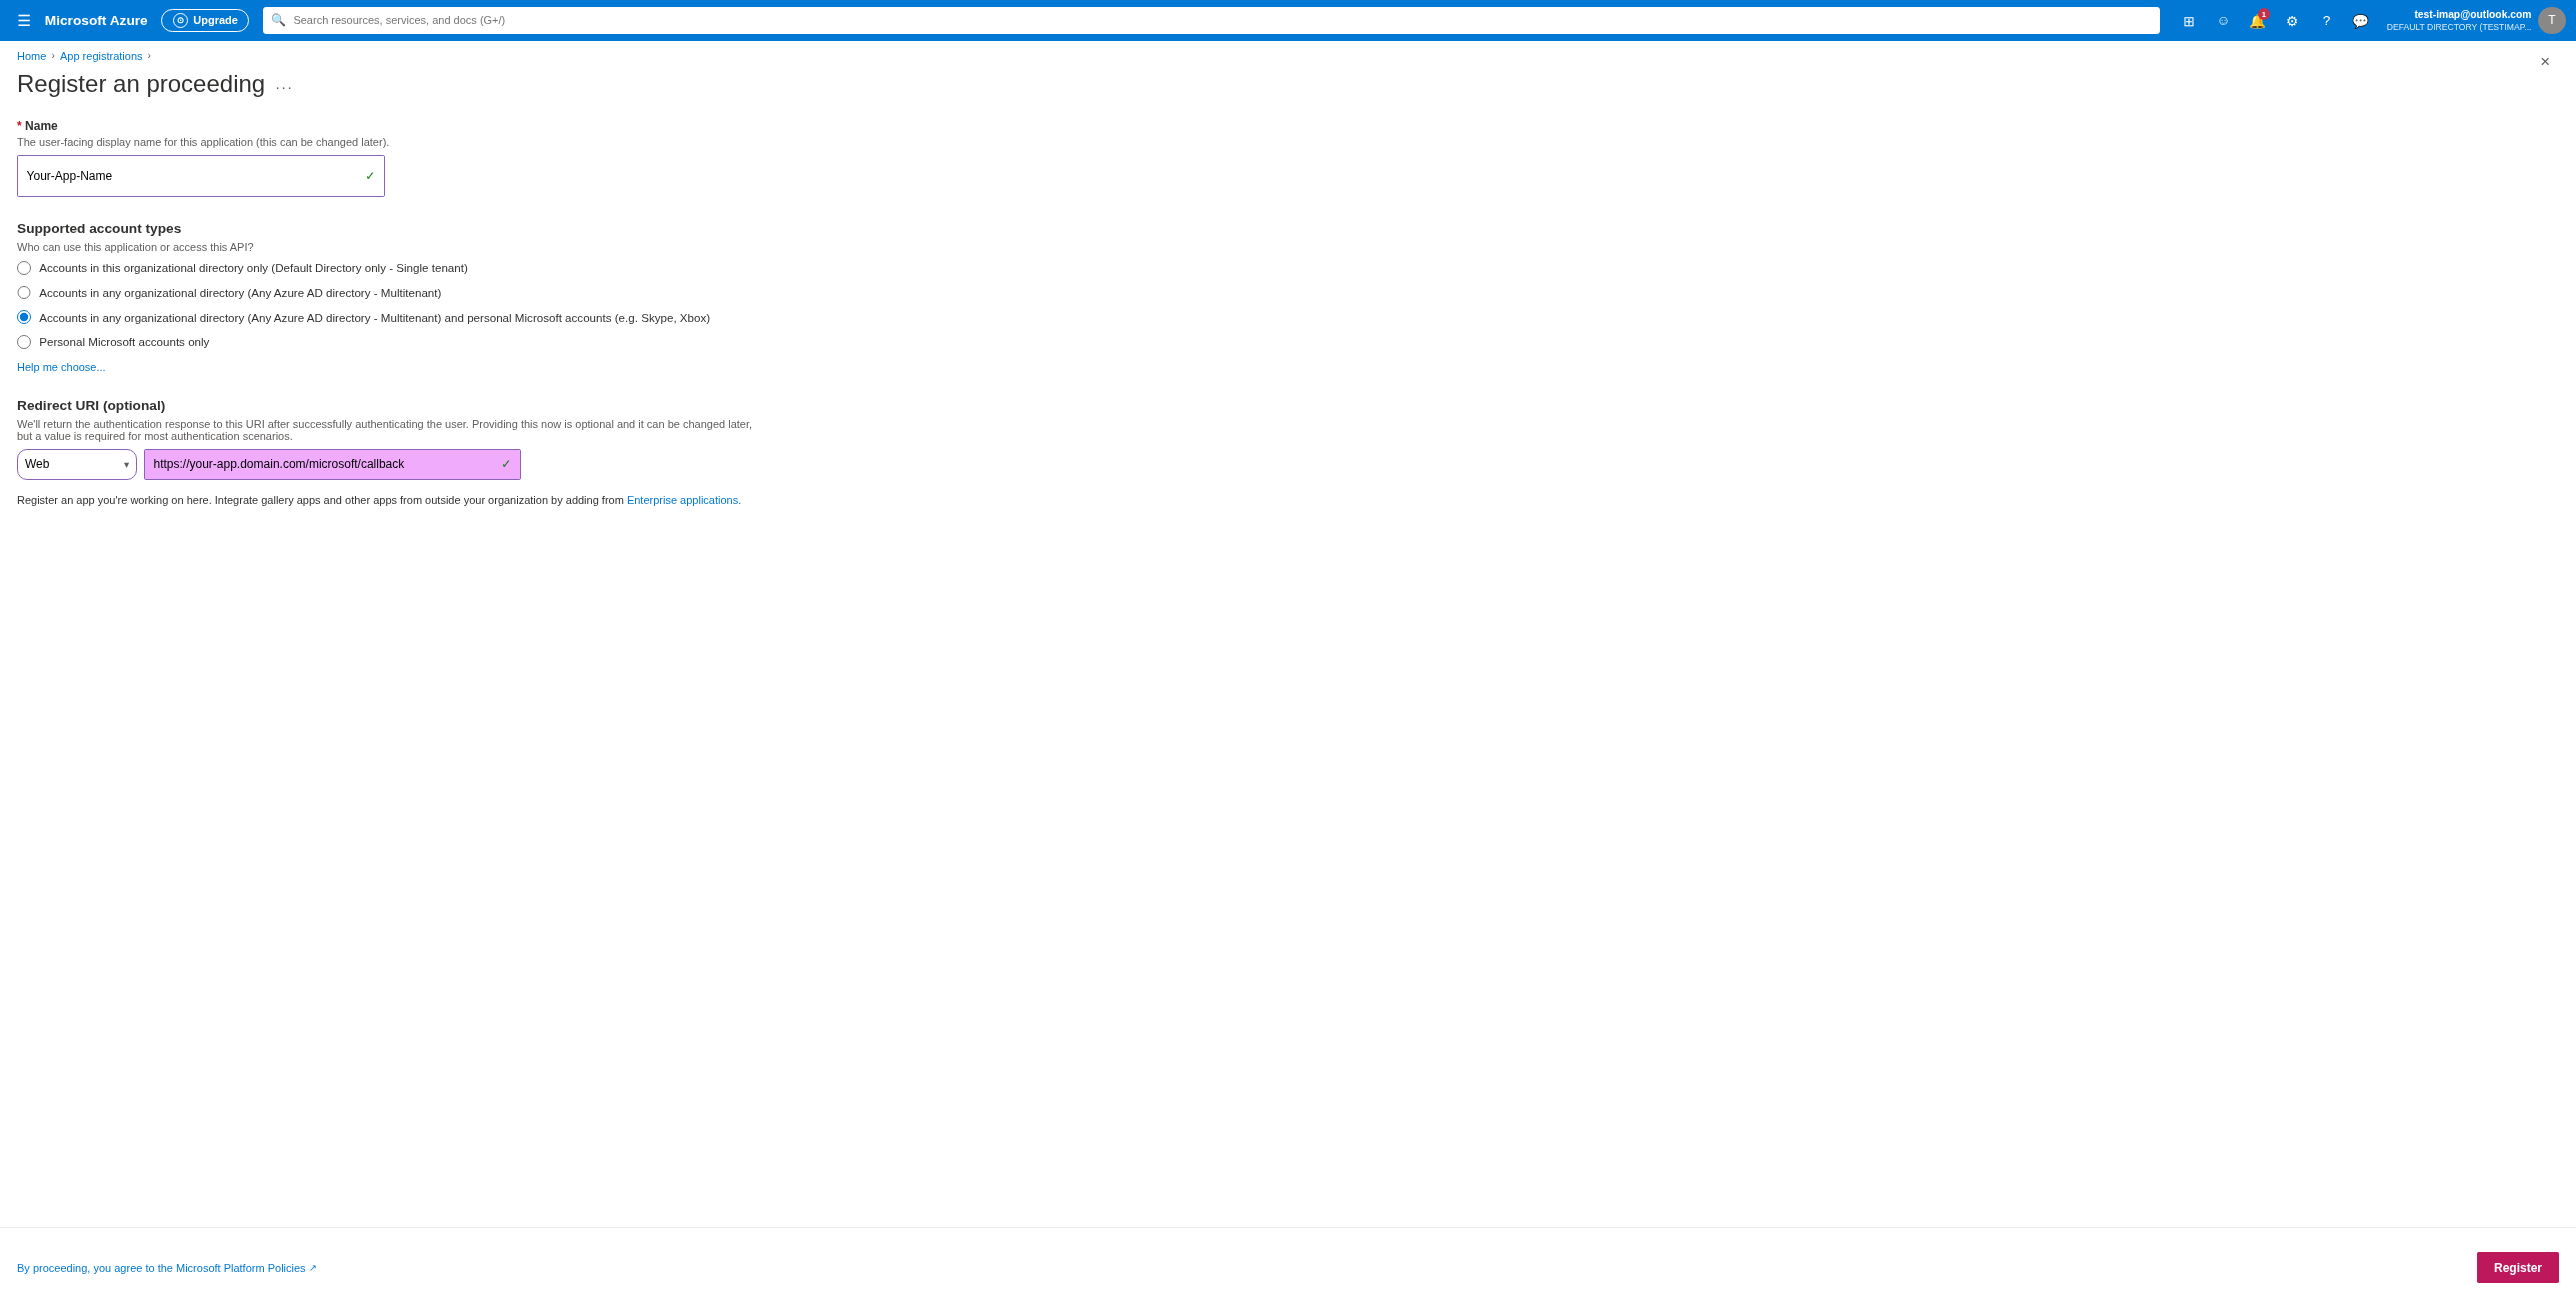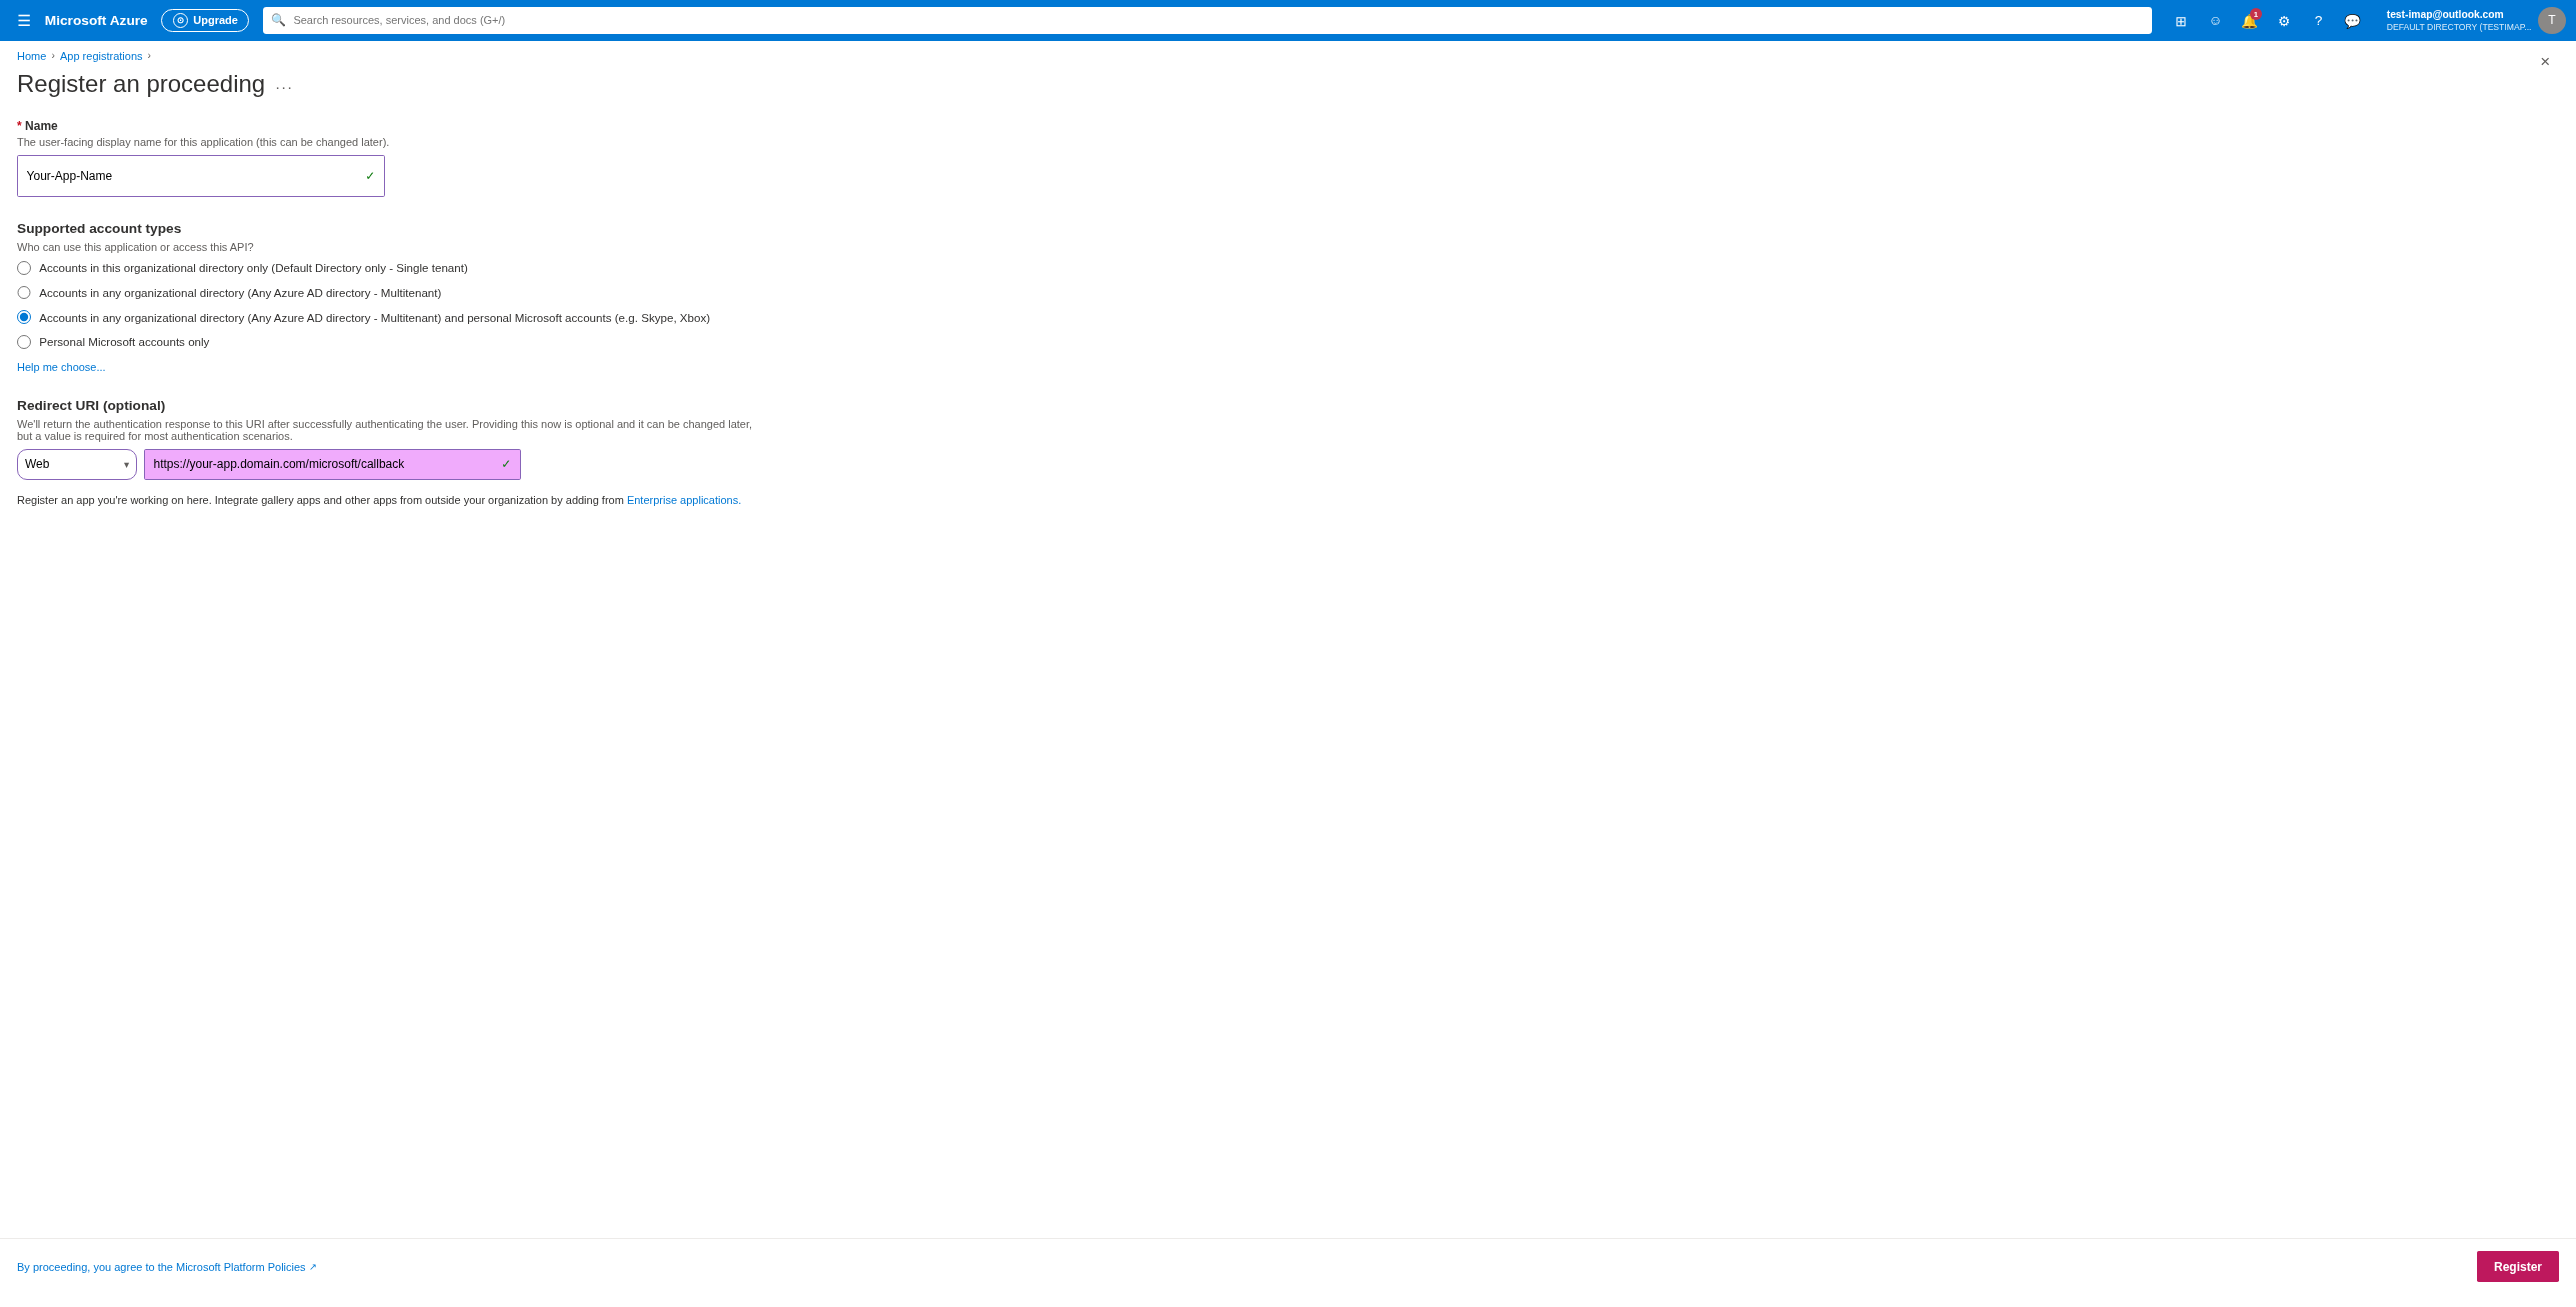--- a/index.html
+++ b/index.html
@@ -47,21 +47,21 @@
       width: 31px; height: 31px; display: flex; align-items: center; justify-content: center;
       cursor: pointer; border-radius: 3.4px; font-size: 13.7px; color: #fff; position: relative;
     }
     .topnav-badge {
       position: absolute; top: 3.4px; right: 3.4px;
       background: #c4314b; color: #fff; border-radius: 50%;
       width: 12px; height: 12px; font-size: 7.7px;
       display: flex; align-items: center; justify-content: center; font-weight: 700;
     }
     .topnav-user { display: flex; align-items: center; gap: 6.9px; margin-left: 3.4px; cursor: pointer; }
-    .topnav-user-info { text-align: left; font-size: 9.4px; line-height: 1.3; margin-left: 8px; }
+    .topnav-user-info { text-align: right; font-size: 9.4px; line-height: 1.3; }
     .topnav-user-name { font-weight: 600; font-size: 10.3px; }
     .topnav-user-dir { font-size: 8.6px; opacity: 0.85; text-transform: uppercase; }
     .topnav-avatar {
       width: 27.4px; height: 27.4px; border-radius: 50%; background: #8a8886;
       display: flex; align-items: center; justify-content: center; font-size: 12px; color: #fff;
     }
 
     
     .breadcrumb {
       padding: 8.6px 17px 5.1px;
@@ -207,26 +207,26 @@
       font-size: 11px;
       color: #323130;
       margin-top: 12px;
       line-height: 1.5;
     }
     .info-text a { color: #0078d4; text-decoration: none; cursor: pointer; }
 
     
     .footer {
       border-top: 0.9px solid #edebe9;
-      padding: 12px 17px;
+      padding: 24px 17px;
       display: flex;
       align-items: center;
       justify-content: space-between;
       position: fixed;
-      bottom: 13px;
+      bottom: 0;
       left: 0;
       right: 0;
       background: #fff;
     }
     .footer-policy {
       font-size: 11px;
       color: #0078d4;
       display: flex;
       align-items: center;
       gap: 3.4px;

